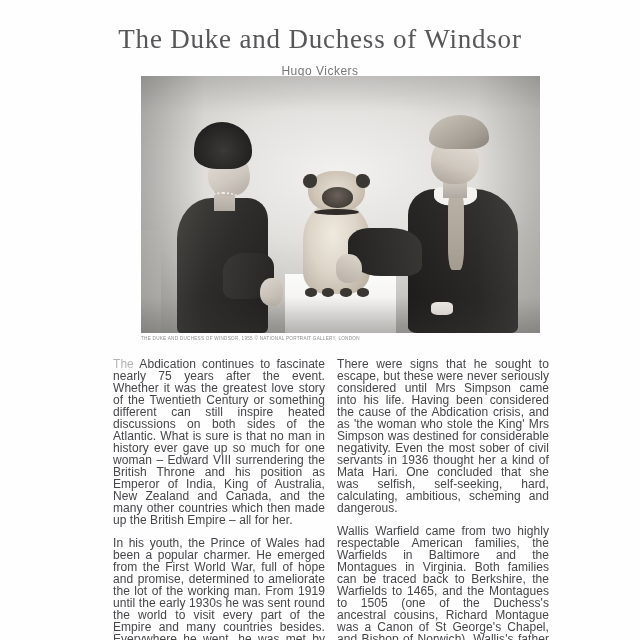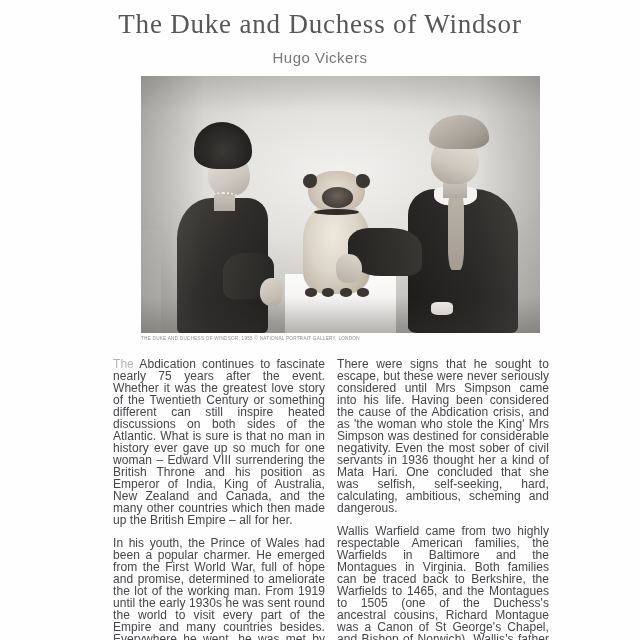--- a/index.html
+++ b/index.html
@@ -19,35 +19,35 @@
   
   .page {
     position: absolute;
     inset: 0;
     background: #fefefe;
     overflow: hidden;
   }
 
   
   .header {
-    padding-top: 9px;
+    padding-top: 24px;
     text-align: center;
   }
   .article-title {
     font-family: "Liberation Serif", serif;
     font-size: 27px;
     font-weight: 400;
     letter-spacing: 0.8px;
     color: #57575a;
     margin: 0;
     line-height: 1.15;
   }
   .article-author {
     font-family: "Liberation Sans", sans-serif;
-    font-size: 15px;
+    font-size: 12px;
     font-weight: 400;
     letter-spacing: 0.5px;
     color: #77777b;
     margin: 9px 0 0 0;
   }
 
   
   .figure {
     position: absolute;
     left: 141px;

